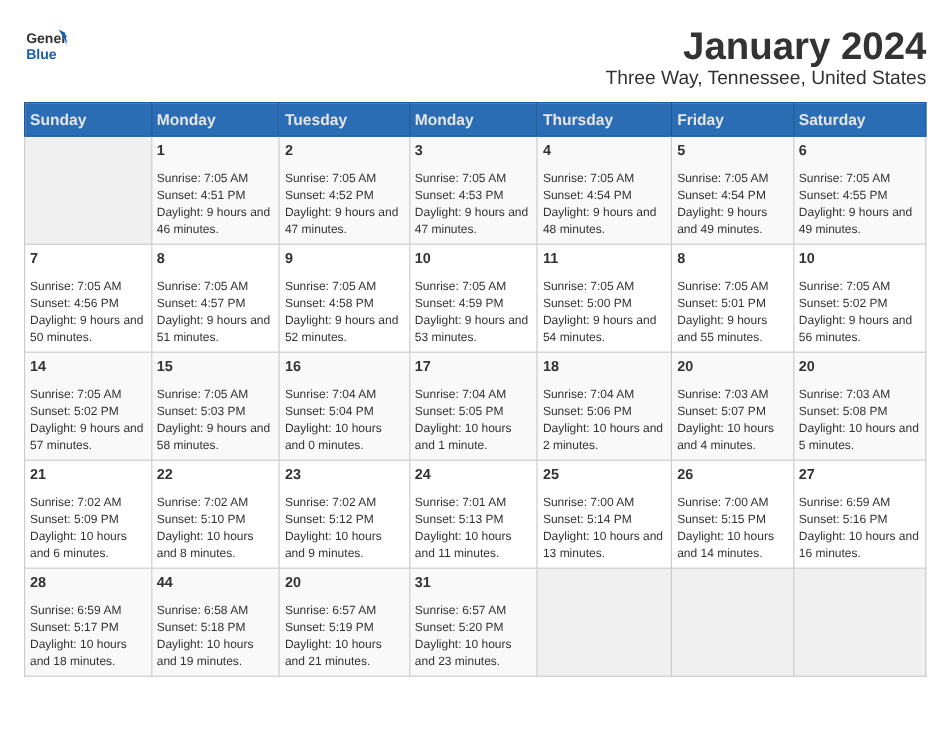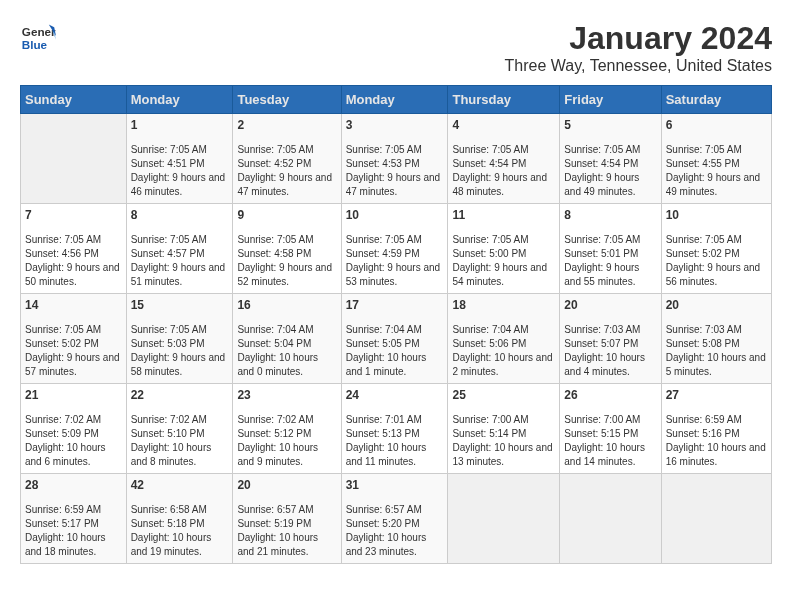--- a/index.html
+++ b/index.html
@@ -283,21 +283,21 @@
         </td>
       </tr>
       <tr>
         <td>
           <span class="day-number">28</span>
         <div class="day-info">
           Sunrise: 6:59 AM<br>Sunset: 5:17 PM<br>Daylight: 10 hours and 18 minutes.
         </div>
         </td>
         <td>
-          <span class="day-number">42</span>
+          <span class="day-number">44</span>
         <div class="day-info">
           Sunrise: 6:58 AM<br>Sunset: 5:18 PM<br>Daylight: 10 hours and 19 minutes.
         </div>
         </td>
         <td>
           <span class="day-number">20</span>
         <div class="day-info">
           Sunrise: 6:57 AM<br>Sunset: 5:19 PM<br>Daylight: 10 hours and 21 minutes.
         </div>
         </td>

